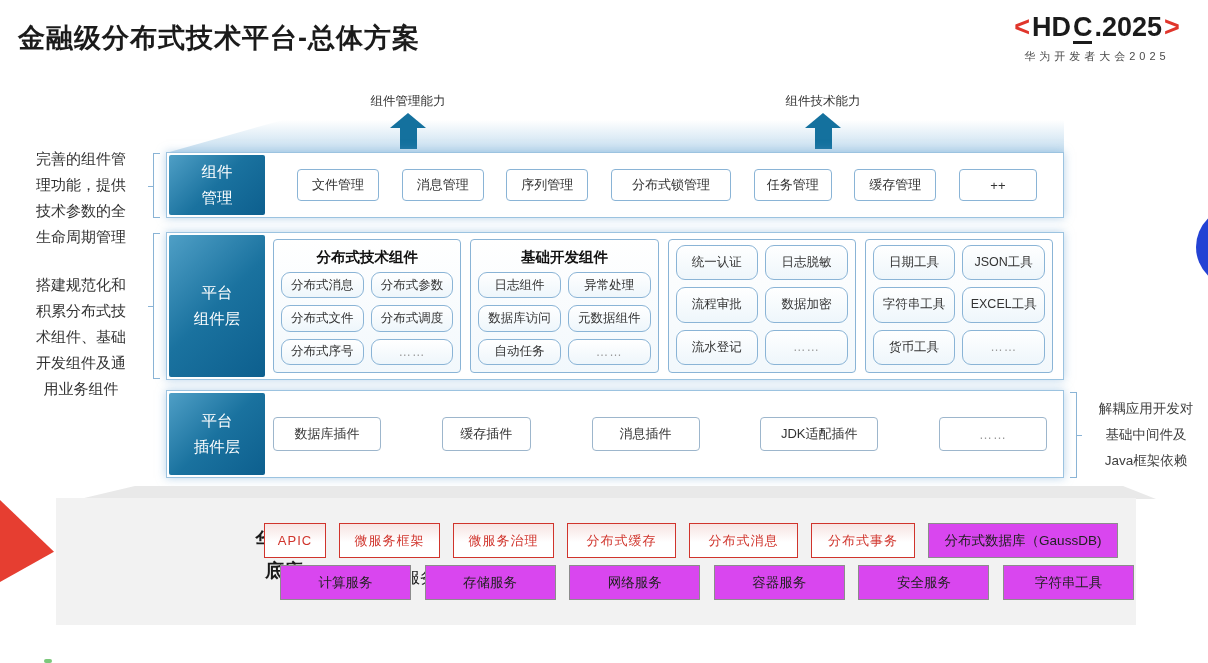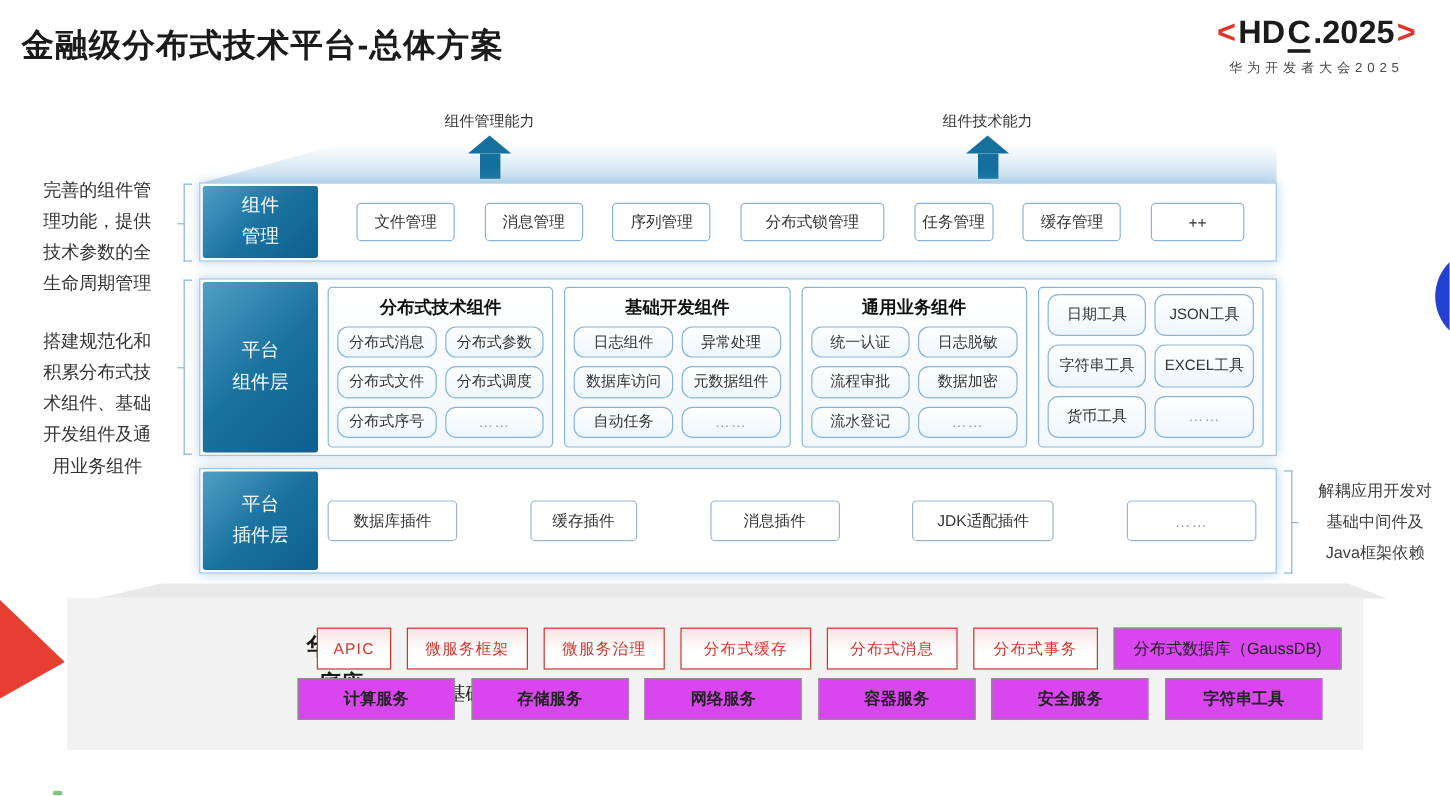--- a/index.html
+++ b/index.html
@@ -82,21 +82,21 @@
     color:#1a1a1a; line-height:31px; text-align:center; }
   .paas-label { left:355px; top:530px; width:80px; font-size:18px; font-weight:bold;
     color:#d0342c; letter-spacing:2px; text-align:center; }
   .iaas-label { left:350px; top:568px; width:92px; font-size:16px; color:#1a1a1a; text-align:center; }
   .paas-row { left:264px; top:523px; width:854px; height:35px; display:flex; justify-content:space-between; }
   .red-box { border:1px solid #d0342c; background:linear-gradient(to bottom,#f7e4e2 0%,#ffffff 55%);
     color:#d0342c; font-size:13px; letter-spacing:1px;
     display:flex; align-items:center; justify-content:center; }
   .gray-box { border:1px solid #8c8c8c; background:#d946ef; color:#222; font-size:13.5px;
     display:flex; align-items:center; justify-content:center; }
-  .iaas-row { left:248px; top:565px; width:854px; height:35px; display:flex; justify-content:space-between;font-weight:bold; }
+  .iaas-row { left:280px; top:565px; width:854px; height:35px; display:flex; justify-content:space-between; }
   .iaas-row .gray-box { width:131px; }
 
   .blue-circle { left:1196px; top:207px; width:80px; height:80px; border-radius:50%; background:#2342d4; }
   .green-dot { left:44px; top:659px; width:8px; height:4px; background:#7cc87c; border-radius:2px; }
 </style>
 </head>
 <body>
 
 <div class="abs title">金融级分布式技术平台-总体方案</div>
 
@@ -142,21 +142,21 @@
   </div>
 
 <div class="abs layer" style="top:152px; height:66px;">
   <div class="layer-label pre">组件
 管理</div>
   <div class="row1-items">
     <div class="chip" style="width:82px;">文件管理</div>
     <div class="chip" style="width:82px;">消息管理</div>
     <div class="chip" style="width:82px;">序列管理</div>
     <div class="chip" style="width:120px;">分布式锁管理</div>
-    <div class="chip" style="width:66px;">任务管理</div>
+    <div class="chip" style="width:78px;">任务管理</div>
     <div class="chip" style="width:82px;">缓存管理</div>
     <div class="chip" style="width:78px;">++</div>
   </div>
 </div>
 
 <div class="abs layer" style="top:232px; height:148px;">
   <div class="layer-label pre">平台
 组件层</div>
   <div class="groups">
 
@@ -178,21 +178,20 @@
         <div class="cell">日志组件</div>
         <div class="cell">异常处理</div>
         <div class="cell">数据库访问</div>
         <div class="cell">元数据组件</div>
         <div class="cell">自动任务</div>
         <div class="cell muted">……</div>
       </div>
     </div>
 
     <div class="group">
-      <div class="group-title">通用业务组件</div>
       <div class="group-grid">
         <div class="cell">统一认证</div>
         <div class="cell">日志脱敏</div>
         <div class="cell">流程审批</div>
         <div class="cell">数据加密</div>
         <div class="cell">流水登记</div>
         <div class="cell muted">……</div>
       </div>
     </div>
 

